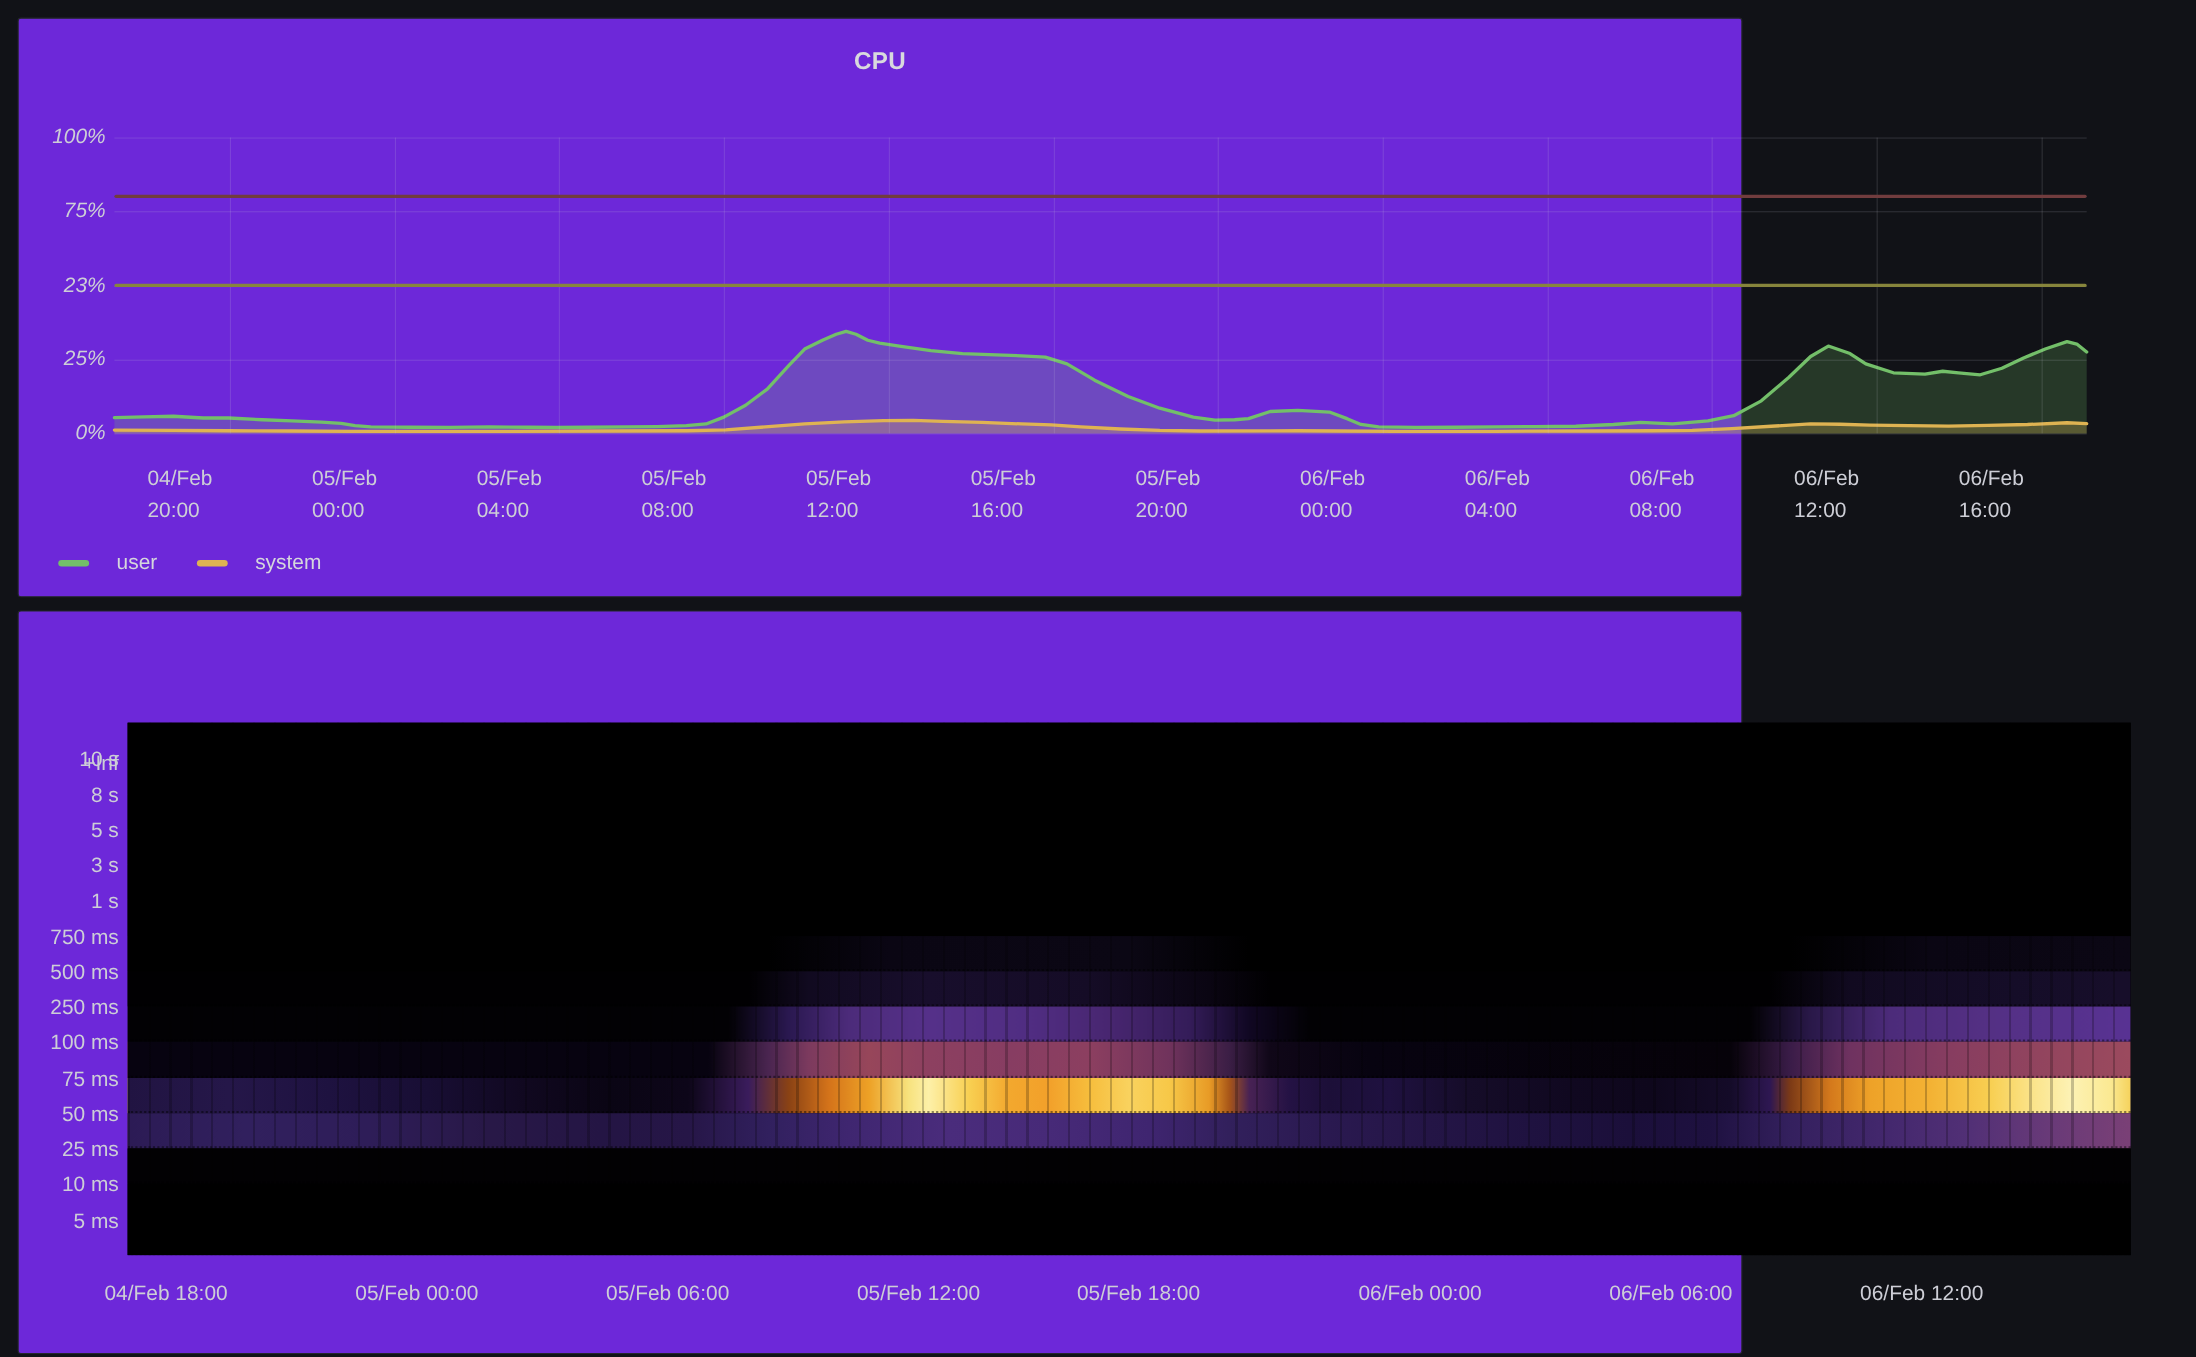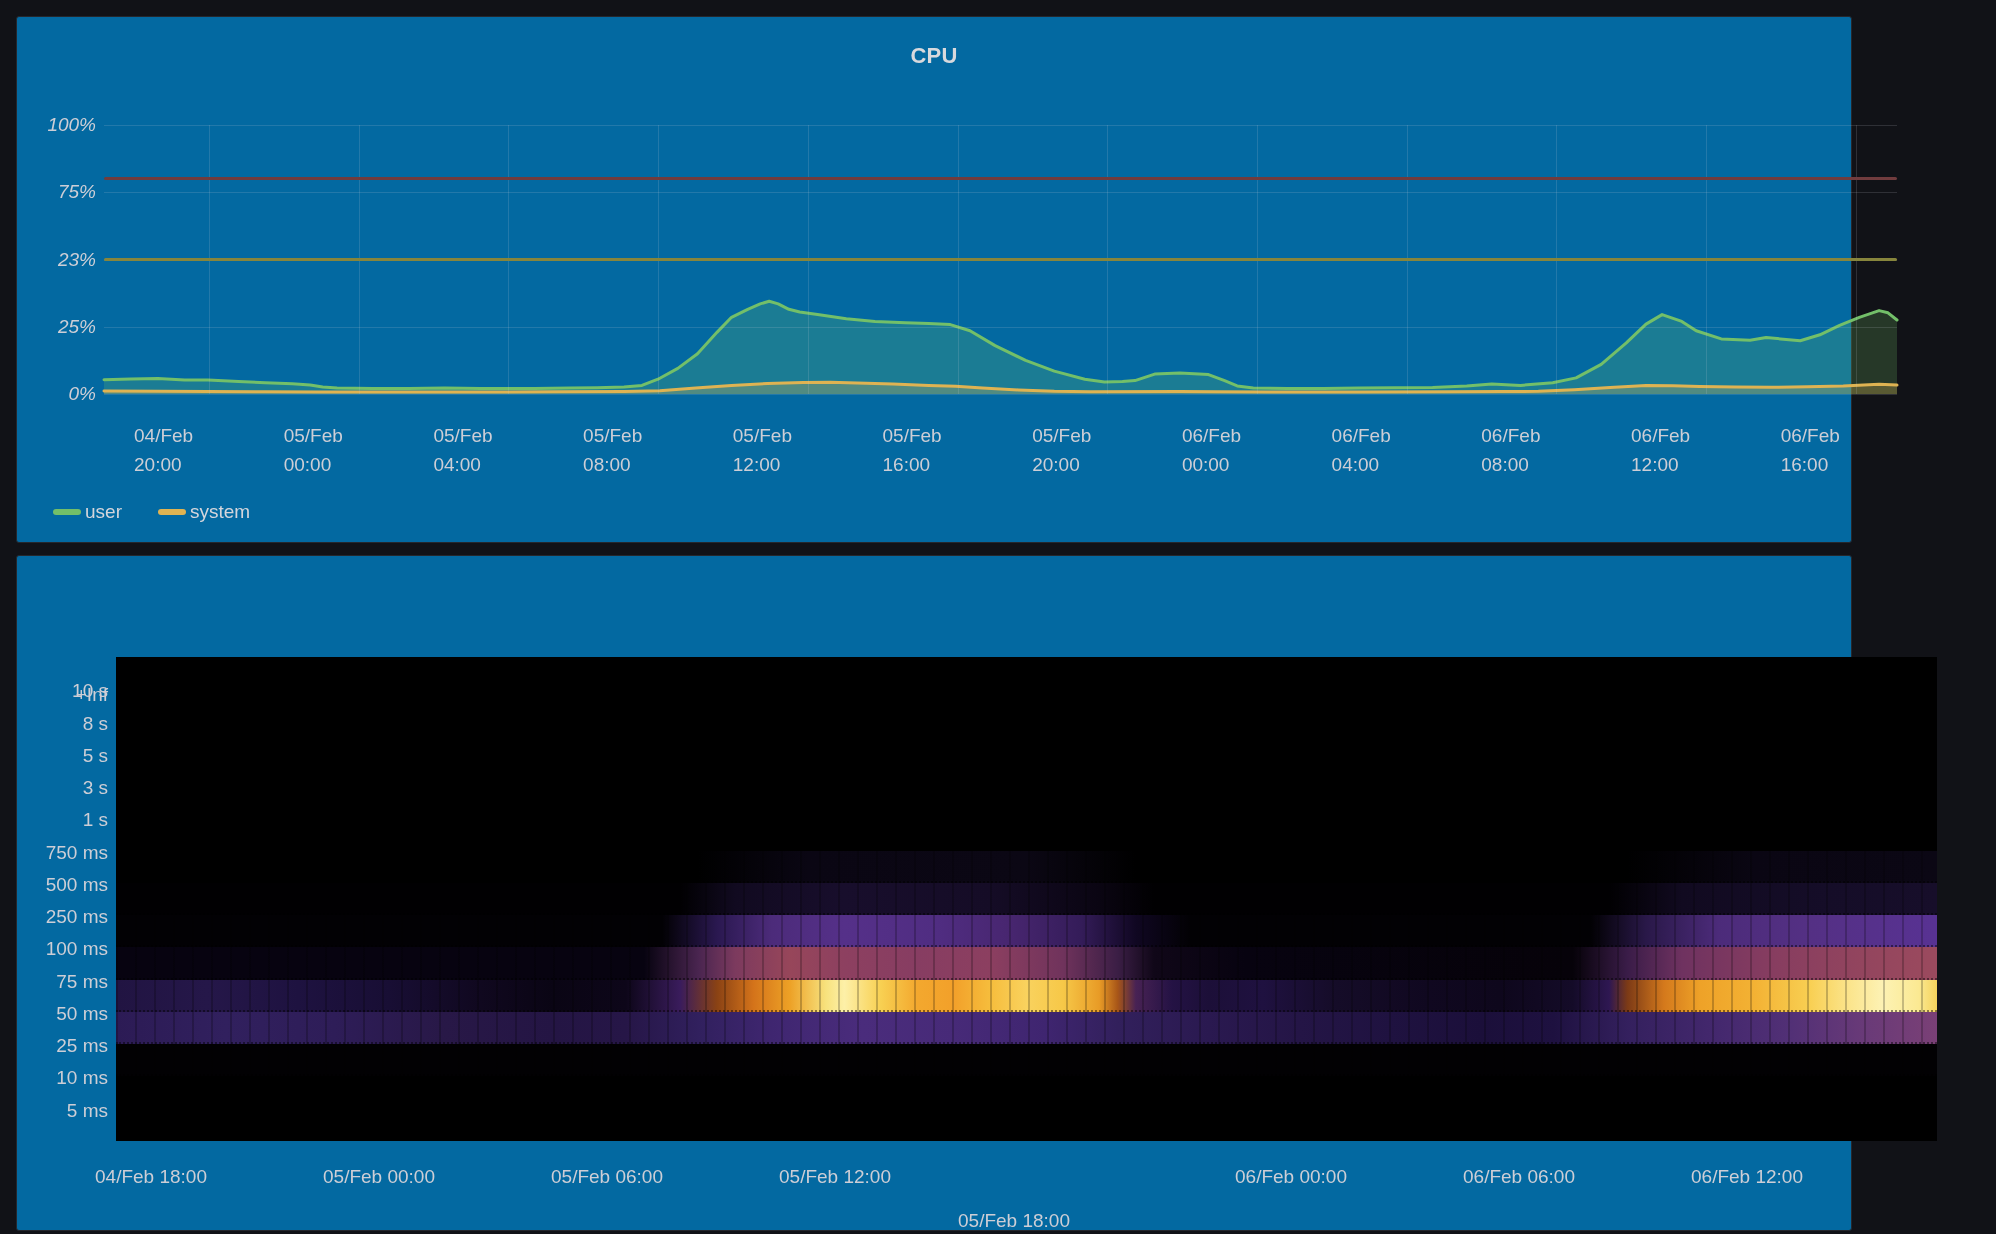--- a/index.html
+++ b/index.html
@@ -1,21 +1,21 @@
 <!DOCTYPE html>
 <html><head>
 <meta charset="utf-8">
 <style>
   * { margin:0; padding:0; box-sizing:border-box; }
   html,body { width:1996px; height:1234px; overflow:hidden; }
   body { background:#111217; font-family:"Liberation Sans", sans-serif; position:relative; }
 
   .panel {
-    position:absolute; left:16px; width:1836px;
-    background:#0369a1; border:1px solid #25272d; border-radius:3px;
+    position:absolute; left:16px; width:1568px;
+    background:#6d28d9; border:1px solid #25272d; border-radius:3px;
   }
   #cpu-panel { top:16px; height:527px; }
   #hm-panel  { top:555px; height:676px; }
 
   .panel-title {
     position:absolute; top:26px; left:0; width:100%;
     text-align:center; font-size:22px; font-weight:700; color:#d8d9dd;
     letter-spacing:0.2px;
   }
 
@@ -32,21 +32,21 @@
     position:absolute; left:0; width:79px; text-align:right;
     font-size:19px; color:#cdced6; line-height:24px;font-style:italic;
   }
   .x-tick {
     position:absolute; width:150px; text-align:left;
     font-size:19px; color:#cdced6; line-height:29px; top:404px;
   }
   #cpu-legend {
     position:absolute; left:36px; top:484px; display:flex; gap:36px; align-items:center;
   }
-  .legend-item { display:flex; align-items:center; gap:4px; cursor:pointer; }
+  .legend-item { display:flex; align-items:center; gap:25px; cursor:pointer; }
   .legend-swatch { width:28px; height:6px; border-radius:3px; }
   .legend-label { font-size:19px; color:#d5d6dc; }
 
   
   #hm-plot {
     position:absolute; left:99px; top:101px; width:1821px; height:484px;
     background:#000; display:flex; flex-direction:column;
   }
   #hm-plot::after {
     content:""; position:absolute; inset:0; pointer-events:none;
@@ -201,18 +201,18 @@
       <div class="hm-y-tick" style="top: 446.933px;">50 ms</div>
       <div class="hm-y-tick" style="top: 479.2px;">25 ms</div>
       <div class="hm-y-tick" style="top: 511.467px;">10 ms</div>
       <div class="hm-y-tick" style="top: 543.733px;">5 ms</div>
     </div>
   <div id="hm-xaxis">
       <div class="hm-x-tick" style="left: 24px;">04/Feb 18:00</div>
       <div class="hm-x-tick" style="left: 252px;">05/Feb 00:00</div>
       <div class="hm-x-tick" style="left: 480px;">05/Feb 06:00</div>
       <div class="hm-x-tick" style="left: 708px;">05/Feb 12:00</div>
-      <div class="hm-x-tick" style="left: 887px; margin-top: 44px;">05/Feb 18:00</div>
+      <div class="hm-x-tick" style="left: 908px;">05/Feb 18:00</div>
       <div class="hm-x-tick" style="left: 1164px;">06/Feb 00:00</div>
       <div class="hm-x-tick" style="left: 1392px;">06/Feb 06:00</div>
       <div class="hm-x-tick" style="left: 1620px;">06/Feb 12:00</div>
     </div>
 </section>
 
 </body></html>

